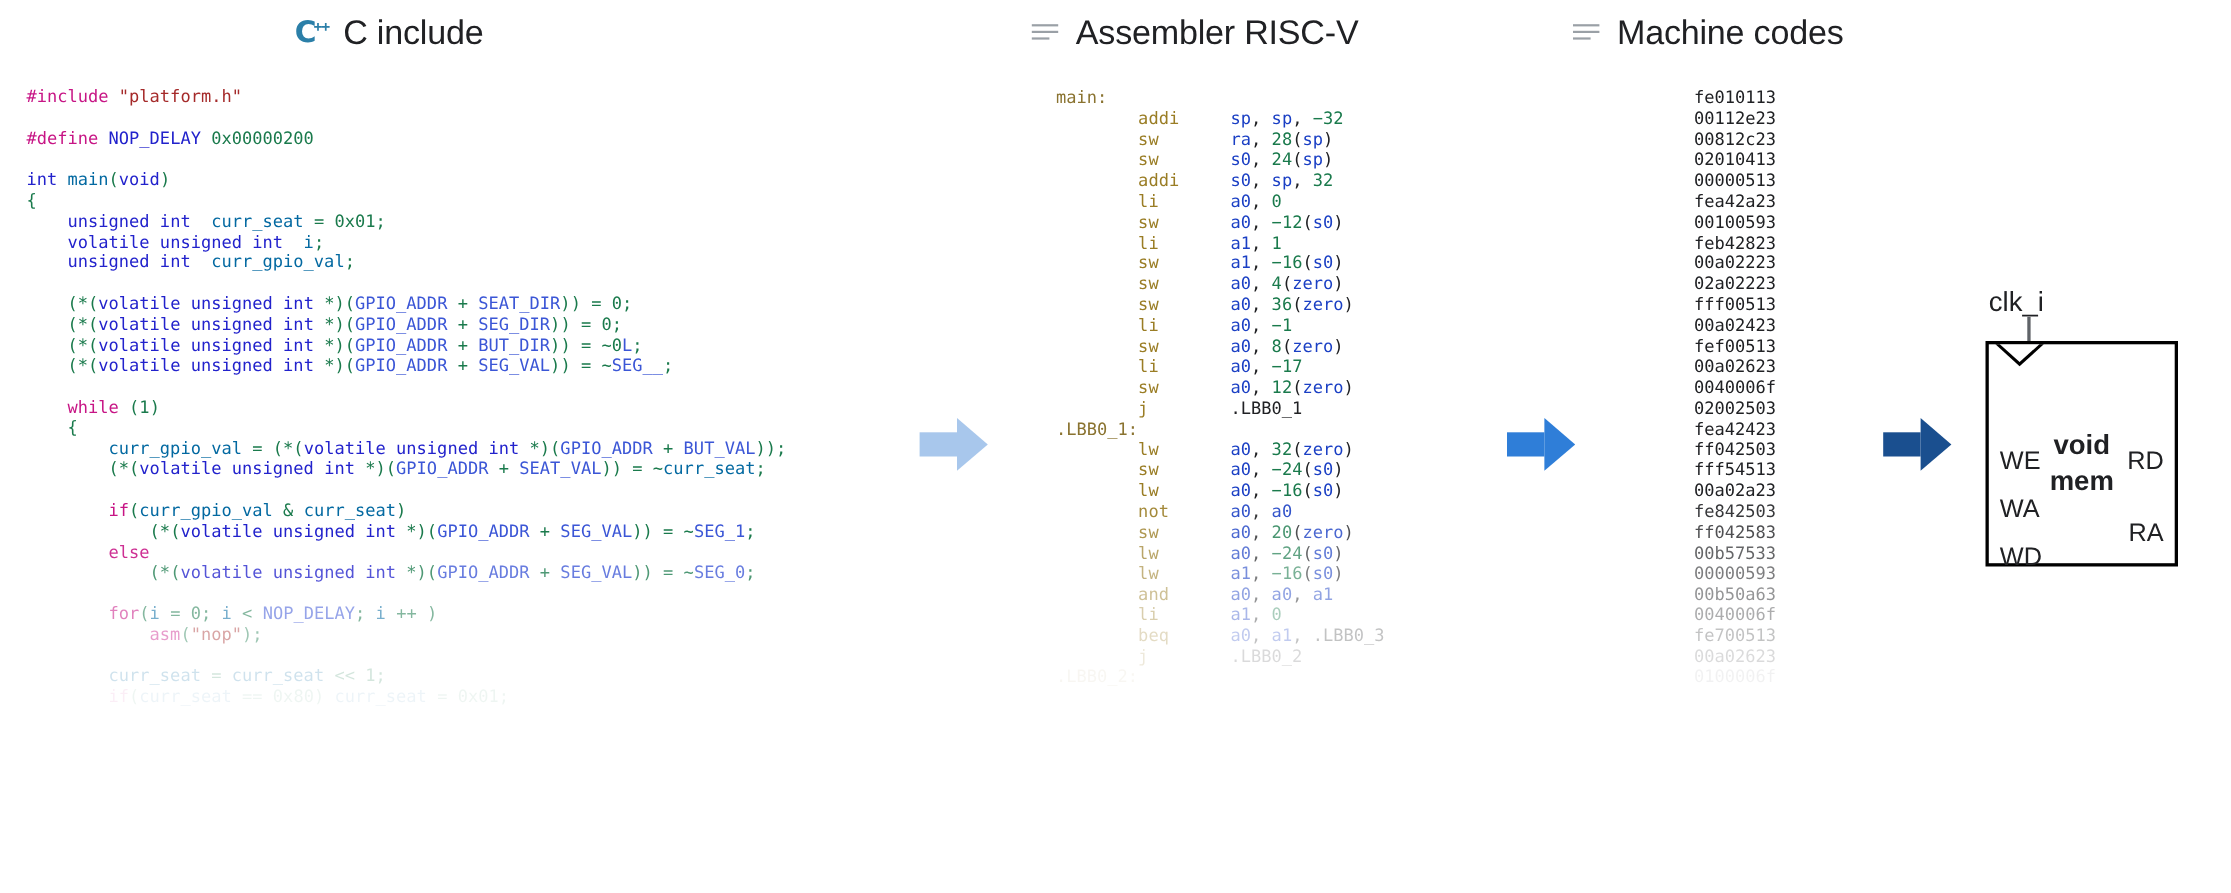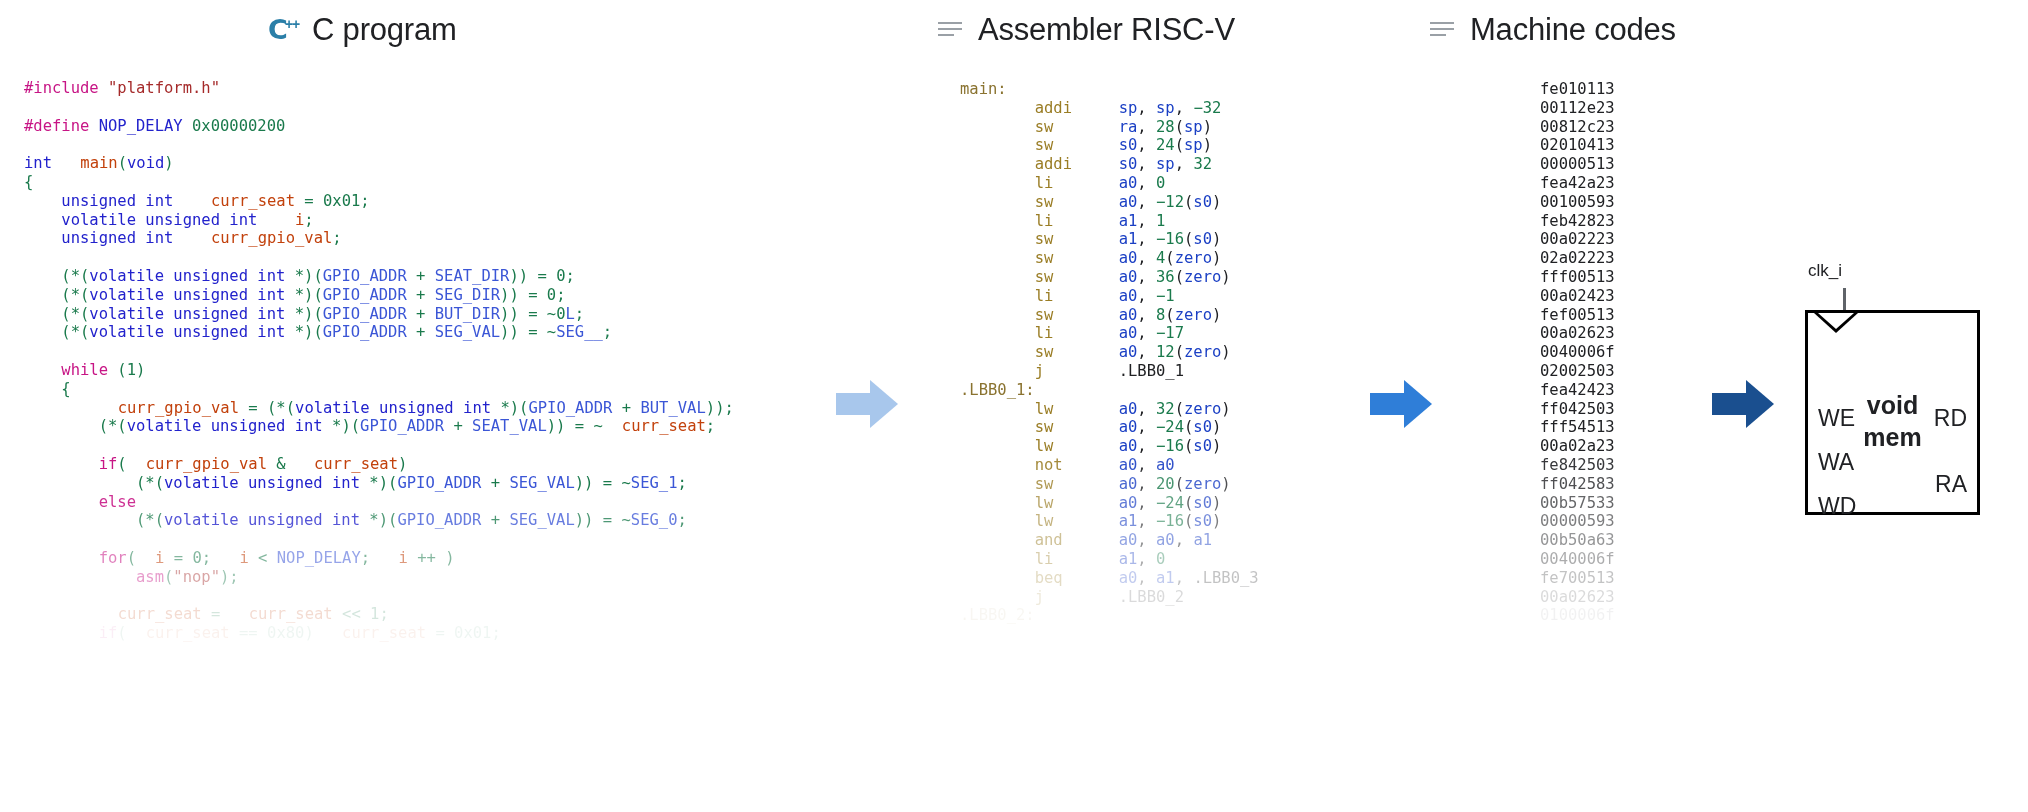--- a/index.html
+++ b/index.html
@@ -96,21 +96,21 @@
   }
 
   
   .pp    { color: #c71585; }       
   .str   { color: #a52a2a; }       
   .macro { color: #2222cc; }       
   .num   { color: #1a7a4c; }       
   .kw    { color: #2222cc; }       
   .ctl   { color: #c71585; }       
   .pun   { color: #1a7a4c; }       
-  .id    { color: #c2410c; margin-left: 19px; }       
+  .id    { color: #0369a1; }       
   .sym   { color: #3b56d6; }       
   .plain { color: #202124; }
 
   
   .mn   { color: #9a7d25; }        
   .reg  { color: #1a3fc4; }        
   .imm  { color: #1a7a4c; }        
   .lbl  { color: #202124; }        
   .lbld { color: #8a7330; text-align: right; }        
 
@@ -150,21 +150,21 @@
   .immem .clk-tri-inner {
     position: absolute;
     left: 10px; top: 0;
     width: 0; height: 0;
     border-left: 18px solid transparent;
     border-right: 18px solid transparent;
     border-top: 16px solid #fff;
   }
   .clk-label {
     position: absolute;
-    font-size: 17px;
+    font-size: 25px;
     color: #202124;
     font-family: "Liberation Sans", sans-serif;
     white-space: nowrap;
   }
   .clk-wire {
     position: absolute;
     width: 3px;
     background: #5f6368;
   }
   .pin {
@@ -189,21 +189,21 @@
 <body>
 
 <div class="stage">
 
   <div class="col-head" style="left:268px; top:12px;">
     <span class="c-logo">
       <span class="cmark">C</span>
       <span class="plus1">+</span>
       <span class="plus2">+</span>
     </span>
-    <span class="title">C program</span>
+    <span class="title">C include</span>
   </div>
 
   <div class="col-head" style="left:938px; top:12px;">
     <span class="lines-icon">
         <i></i>
         <i></i>
         <i></i>
       </span>
     <span class="title">Assembler RISC-V</span>
   </div>

